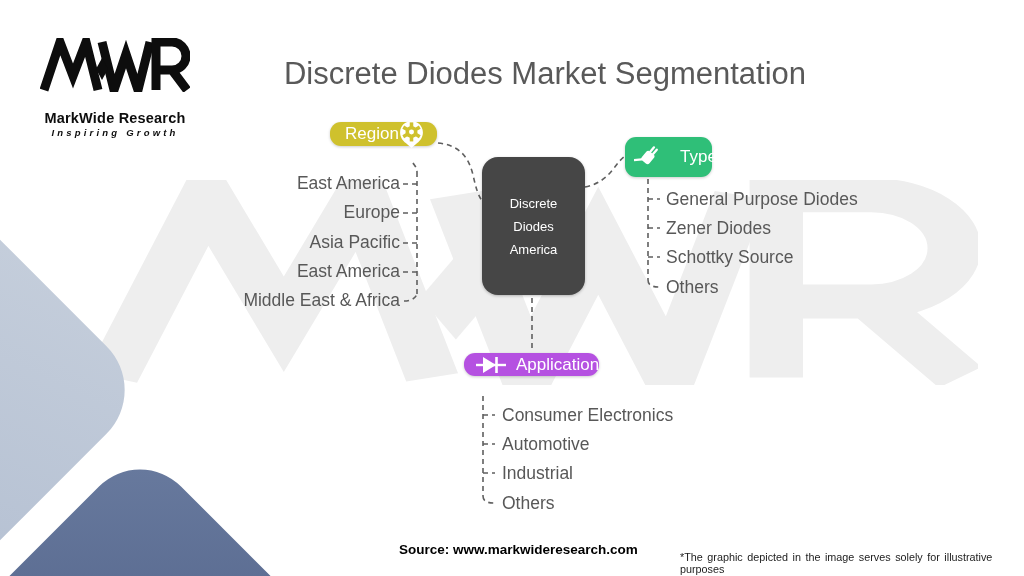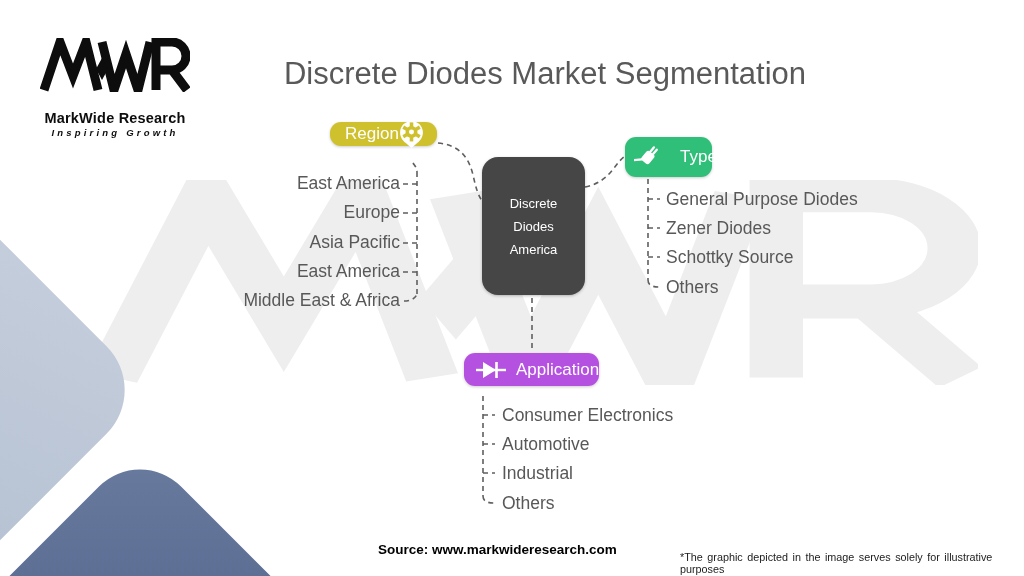--- a/index.html
+++ b/index.html
@@ -28,33 +28,33 @@
                background:#464646;border-radius:16px;display:flex;flex-direction:column;
                justify-content:center;align-items:center;color:#fff;font-size:13px;
                line-height:23px;text-align:center;box-shadow:0 1px 3px rgba(0,0,0,.25);}
   
   .pill{position:absolute;z-index:4;display:flex;align-items:center;border-radius:11px;
         color:#fff;font-size:17px;box-shadow:0 1px 3px rgba(0,0,0,.2);}
   .pill-region{left:330px;top:122px;width:107px;height:24px;background:#cfc12d;
                justify-content:space-between;padding:0 23px 0 15px;box-sizing:border-box;}
   .pill-type{left:625px;top:137px;width:87px;height:40px;background:#2fbf78;
              padding:0 0 0 9px;box-sizing:border-box;gap:19px;}
-  .pill-application{left:464px;top:353px;width:135px;height:33px;background:#b551e1;
+  .pill-application{left:464px;top:353px;width:135px;height:23px;background:#b551e1;
                     padding:0 0 0 11px;box-sizing:border-box;gap:8px;}
   .pill .icon{display:flex;align-items:center;justify-content:center;}
   
   .seg-list{list-style:none;margin:0;padding:0;position:absolute;z-index:4;
             font-size:17.5px;color:#585858;}
   .seg-list li{height:29.3px;display:flex;align-items:center;white-space:nowrap;}
   .list-region{top:169px;right:624px;}
   .list-region li{justify-content:flex-end;}
   .list-type{left:666px;top:184.6px;}
   .list-application{left:502px;top:400.5px;}
   
-  .source-credit{position:absolute;left:378px;top:542px;z-index:4;font-size:13.5px;
+  .source-credit{position:absolute;left:399px;top:542px;z-index:4;font-size:13.5px;
                  font-weight:bold;color:#000;}
   .disclaimer{position:absolute;left:680px;top:551px;z-index:4;font-size:10.8px;
               color:#1c1c1c;word-spacing:1.5px;}
 </style>
 </head>
 <body>
 
 <div class="canvas">
 
   <div class="watermark">

